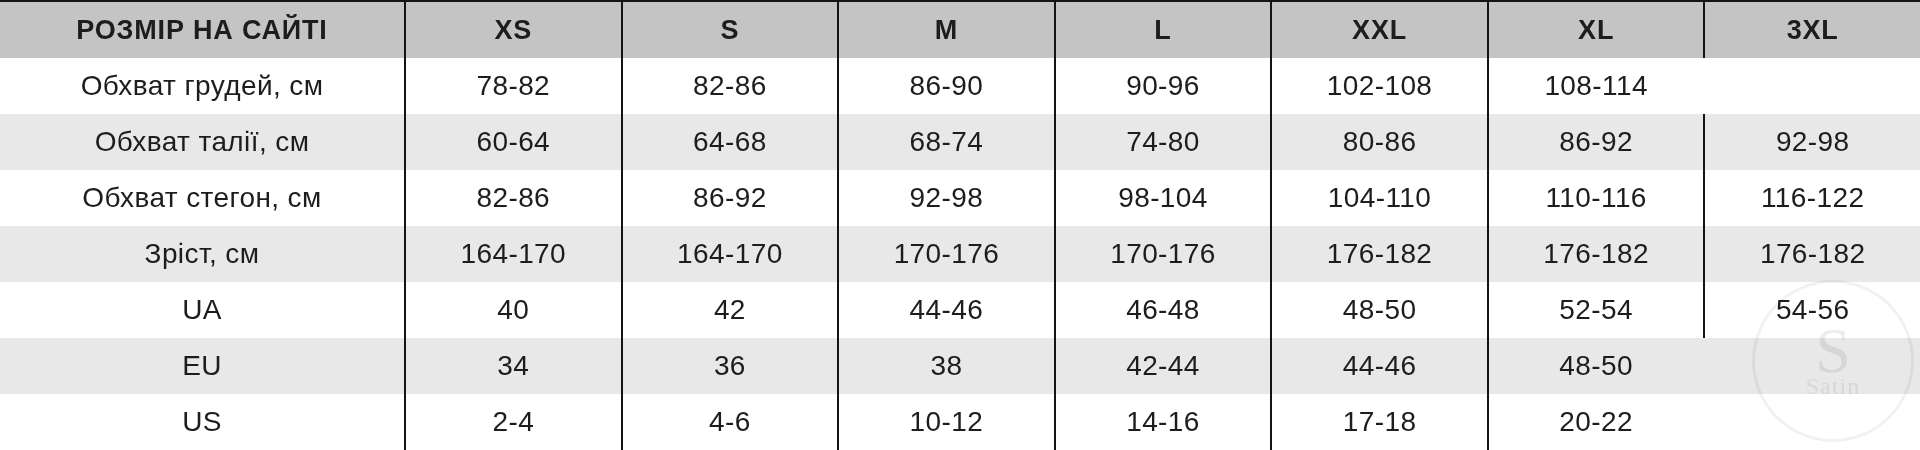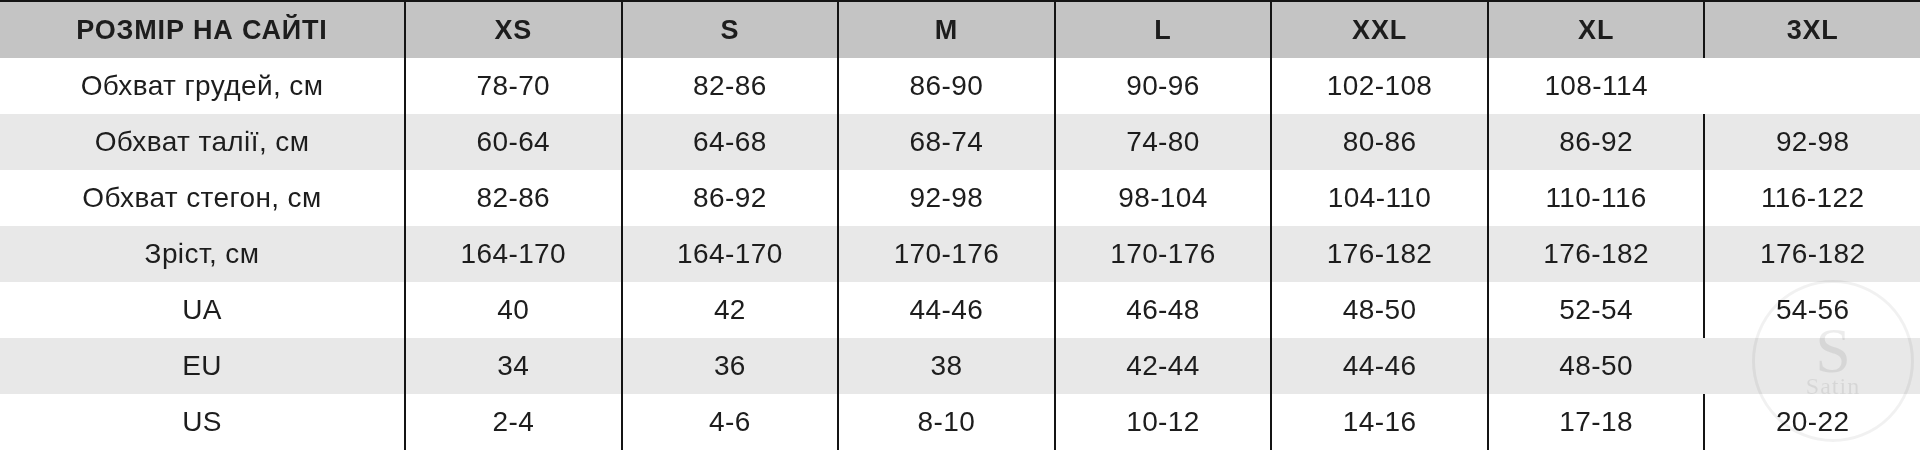--- a/index.html
+++ b/index.html
@@ -88,21 +88,21 @@
     <div class="cell">S</div>
     <div class="cell">M</div>
     <div class="cell">L</div>
     <div class="cell">XXL</div>
     <div class="cell">XL</div>
     <div class="cell">3XL</div>
   </div>
 
   <div class="row">
     <div class="cell">Обхват грудей, см</div>
-    <div class="cell">78-70</div>
+    <div class="cell">78-82</div>
     <div class="cell">82-86</div>
     <div class="cell">86-90</div>
     <div class="cell">90-96</div>
     <div class="cell">102-108</div>
     <div class="cell">108-114</div>
   </div>
 
   <div class="row">
     <div class="cell">Обхват талії, см</div>
     <div class="cell">60-64</div>
@@ -154,21 +154,20 @@
     <div class="cell">38</div>
     <div class="cell">42-44</div>
     <div class="cell">44-46</div>
     <div class="cell">48-50</div>
   </div>
 
   <div class="row">
     <div class="cell">US</div>
     <div class="cell">2-4</div>
     <div class="cell">4-6</div>
-    <div class="cell">8-10</div>
     <div class="cell">10-12</div>
     <div class="cell">14-16</div>
     <div class="cell">17-18</div>
     <div class="cell">20-22</div>
   </div>
 
 </div>
 
 <div class="watermark">
   <span class="monogram">S</span>

